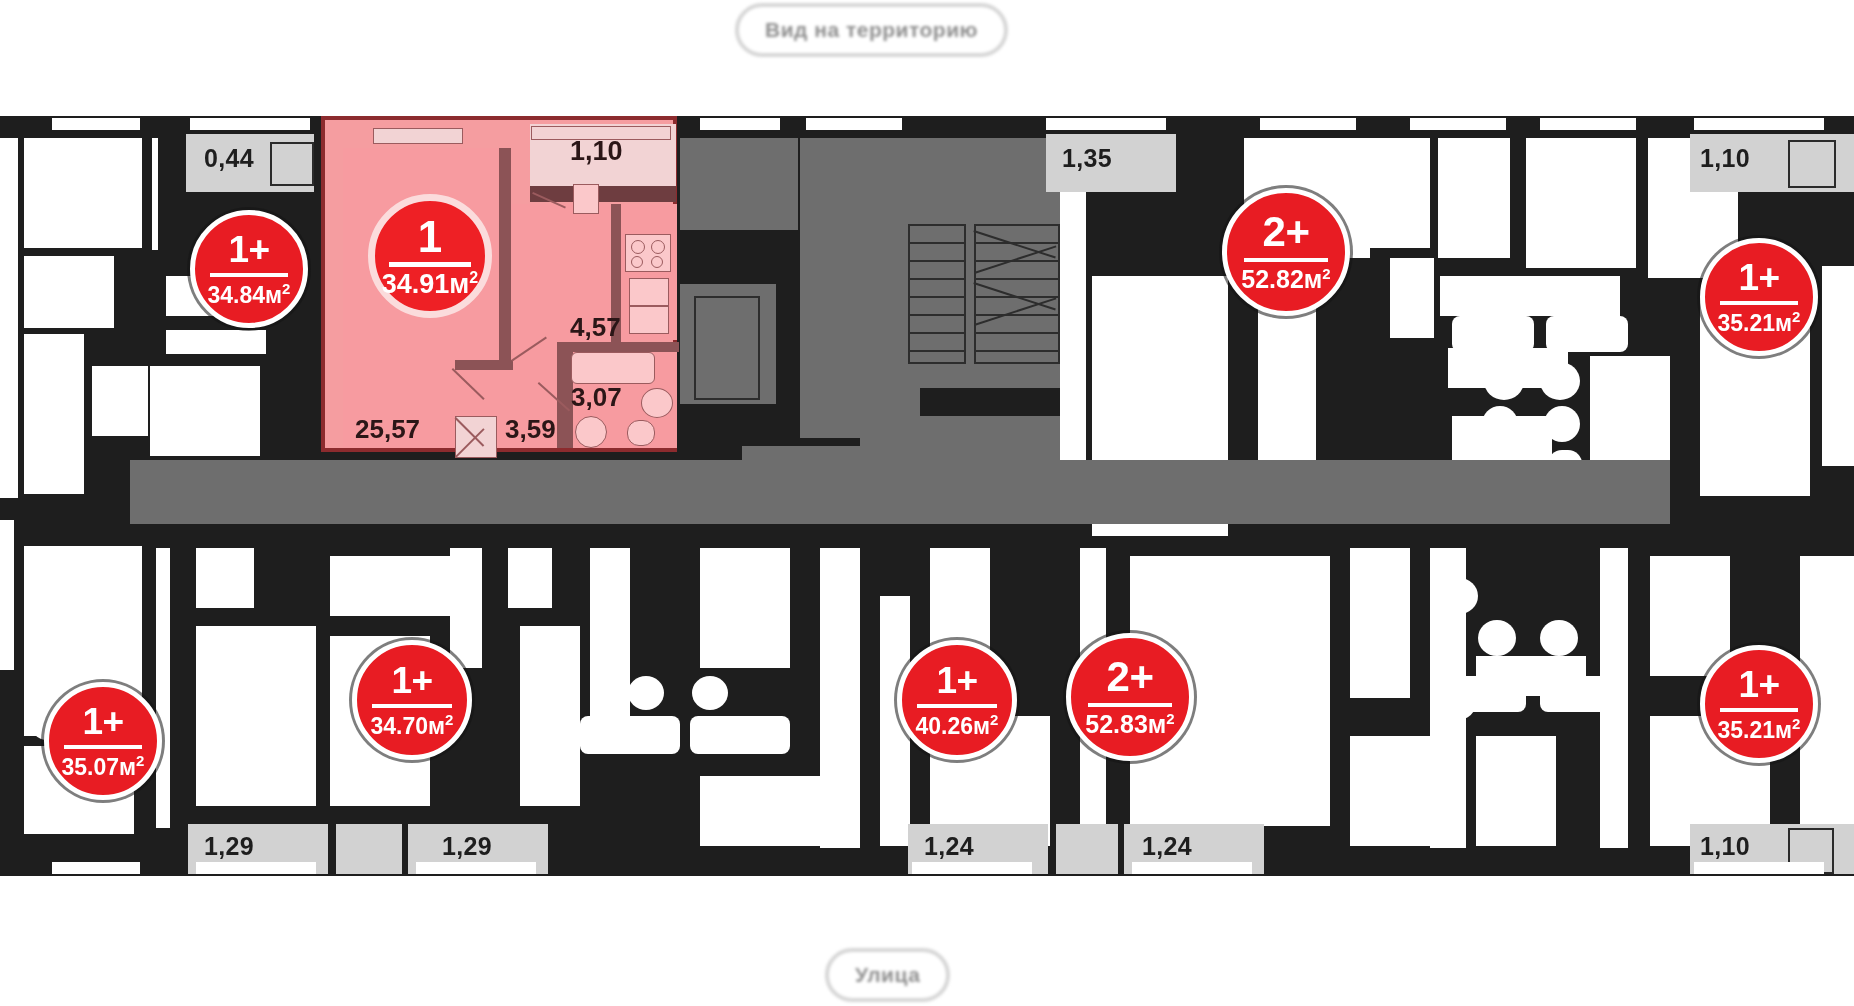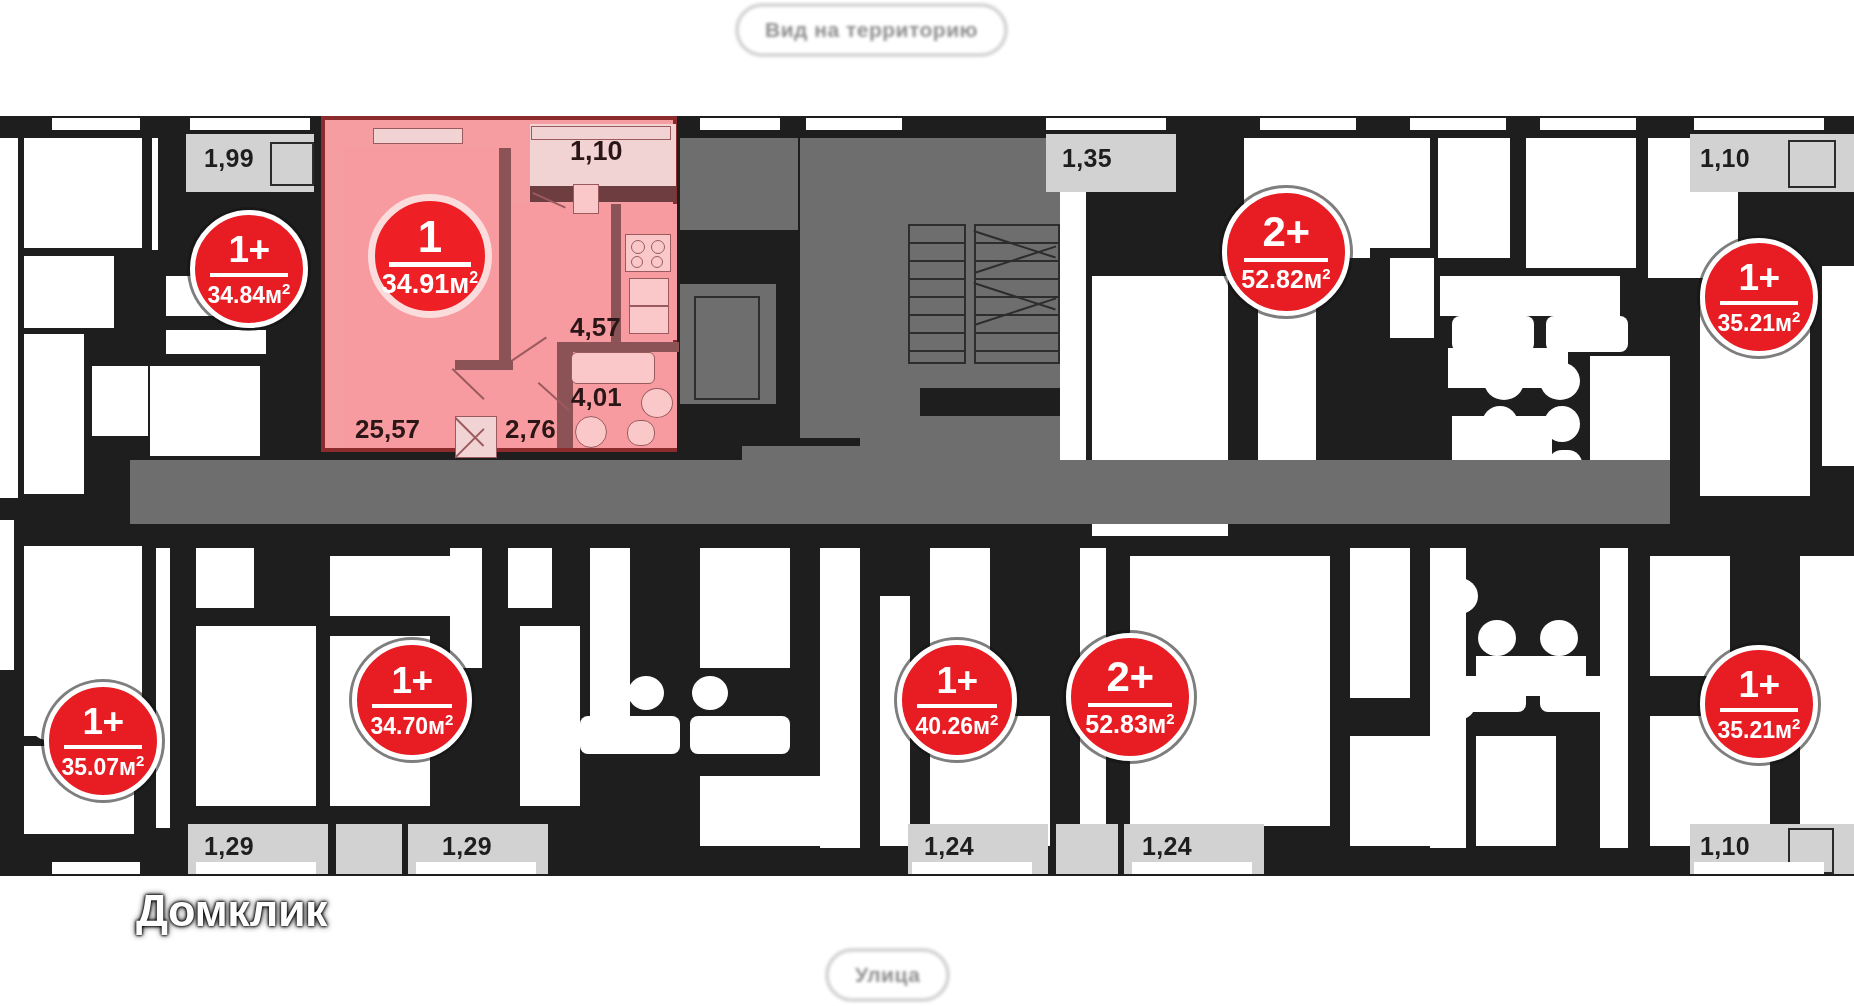--- a/index.html
+++ b/index.html
@@ -203,21 +203,21 @@
 
     <div class="lnw" style="left:1444px;top:560px;width:82px;height:36px;border-radius:8px;"></div>
     <div class="lnw" style="left:1540px;top:560px;width:82px;height:36px;border-radius:8px;"></div>
     <div class="lnw" style="left:1440px;top:570px;width:36px;height:34px;border-radius:50%;"></div>
     <div class="lnw" style="left:1478px;top:504px;width:38px;height:36px;border-radius:50%;"></div>
     <div class="lnw" style="left:1540px;top:504px;width:38px;height:36px;border-radius:50%;"></div>
     <div class="lnw" style="left:1440px;top:462px;width:38px;height:36px;border-radius:50%;"></div>
 
     <div class="gy" style="left:186px;top:18px;width:128px;height:58px;"></div>
     <div class="ln" style="left:270px;top:26px;width:40px;height:40px;background:transparent;border:2px solid #2b2b2b;"></div>
-    <div class="bl" style="left:204px;top:28px;">1,99</div>
+    <div class="bl" style="left:204px;top:28px;">0,44</div>
 
     <div class="gy" style="left:1046px;top:18px;width:130px;height:58px;"></div>
     <div class="bl" style="left:1062px;top:28px;">1,35</div>
 
     <div class="gy" style="left:1690px;top:18px;width:164px;height:58px;"></div>
     <div class="ln" style="left:1788px;top:24px;width:44px;height:44px;background:transparent;border:2px solid #2b2b2b;"></div>
     <div class="bl" style="left:1700px;top:28px;">1,10</div>
 
     <div class="gy" style="left:188px;top:708px;width:140px;height:50px;"></div>
     <div class="bl" style="left:204px;top:716px;">1,29</div>
@@ -299,22 +299,22 @@
 
     <div class="fx" style="left:248px;top:64px;width:24px;height:28px;"></div>
 
     <div style="position:absolute;left:130px;top:296px;width:40px;height:40px;border:1.6px solid #9b5b5e;background:#f2d3d4;">
       <div style="position:absolute;left:0;top:0;width:100%;height:1.5px;background:#9b5b5e;transform:rotate(45deg);transform-origin:0 0;"></div>
       <div style="position:absolute;left:0;bottom:0;width:100%;height:1.5px;background:#9b5b5e;transform:rotate(-45deg);transform-origin:0 100%;"></div>
     </div>
 
     <div class="alabel" style="left:30px;top:294px;">25,57</div>
     <div class="alabel" style="left:245px;top:192px;">4,57</div>
-    <div class="alabel" style="left:180px;top:294px;">2,76</div>
-    <div class="alabel" style="left:246px;top:262px;">4,01</div>
+    <div class="alabel" style="left:180px;top:294px;">3,59</div>
+    <div class="alabel" style="left:246px;top:262px;">3,07</div>
   </div>
 
   <div id="apt-badge">
     <div class="n">1</div>
     <div class="rule"></div>
     <div class="a">34.91м<sup>2</sup></div>
   </div>
 
   <div class="badge" style="left:190px;top:210px;width:118px;height:118px;">
     <div class="n">1+</div>
@@ -357,24 +357,14 @@
     <div class="rule"></div>
     <div class="a">52.83м<sup>2</sup></div>
   </div>
 
   <div class="badge" style="left:1700px;top:645px;width:118px;height:118px;">
     <div class="n">1+</div>
     <div class="rule"></div>
     <div class="a">35.21м<sup>2</sup></div>
   </div>
 
-  <div id="logo">
-    <div class="plate"></div>
-    <div class="mark">
-      <svg viewBox="0 0 66 66" width="66" height="66">
-        <path d="M33 4 L62 26 L62 62 L4 62 L4 26 Z" fill="none" stroke="#ffffff" stroke-width="9"></path>
-        <path d="M26 22 L50 22 L30 58 Z" fill="#ffffff"></path>
-      </svg>
-    </div>
-    <div class="word">Домклик</div>
-  </div>
 
 </div>
 
 </body></html>

